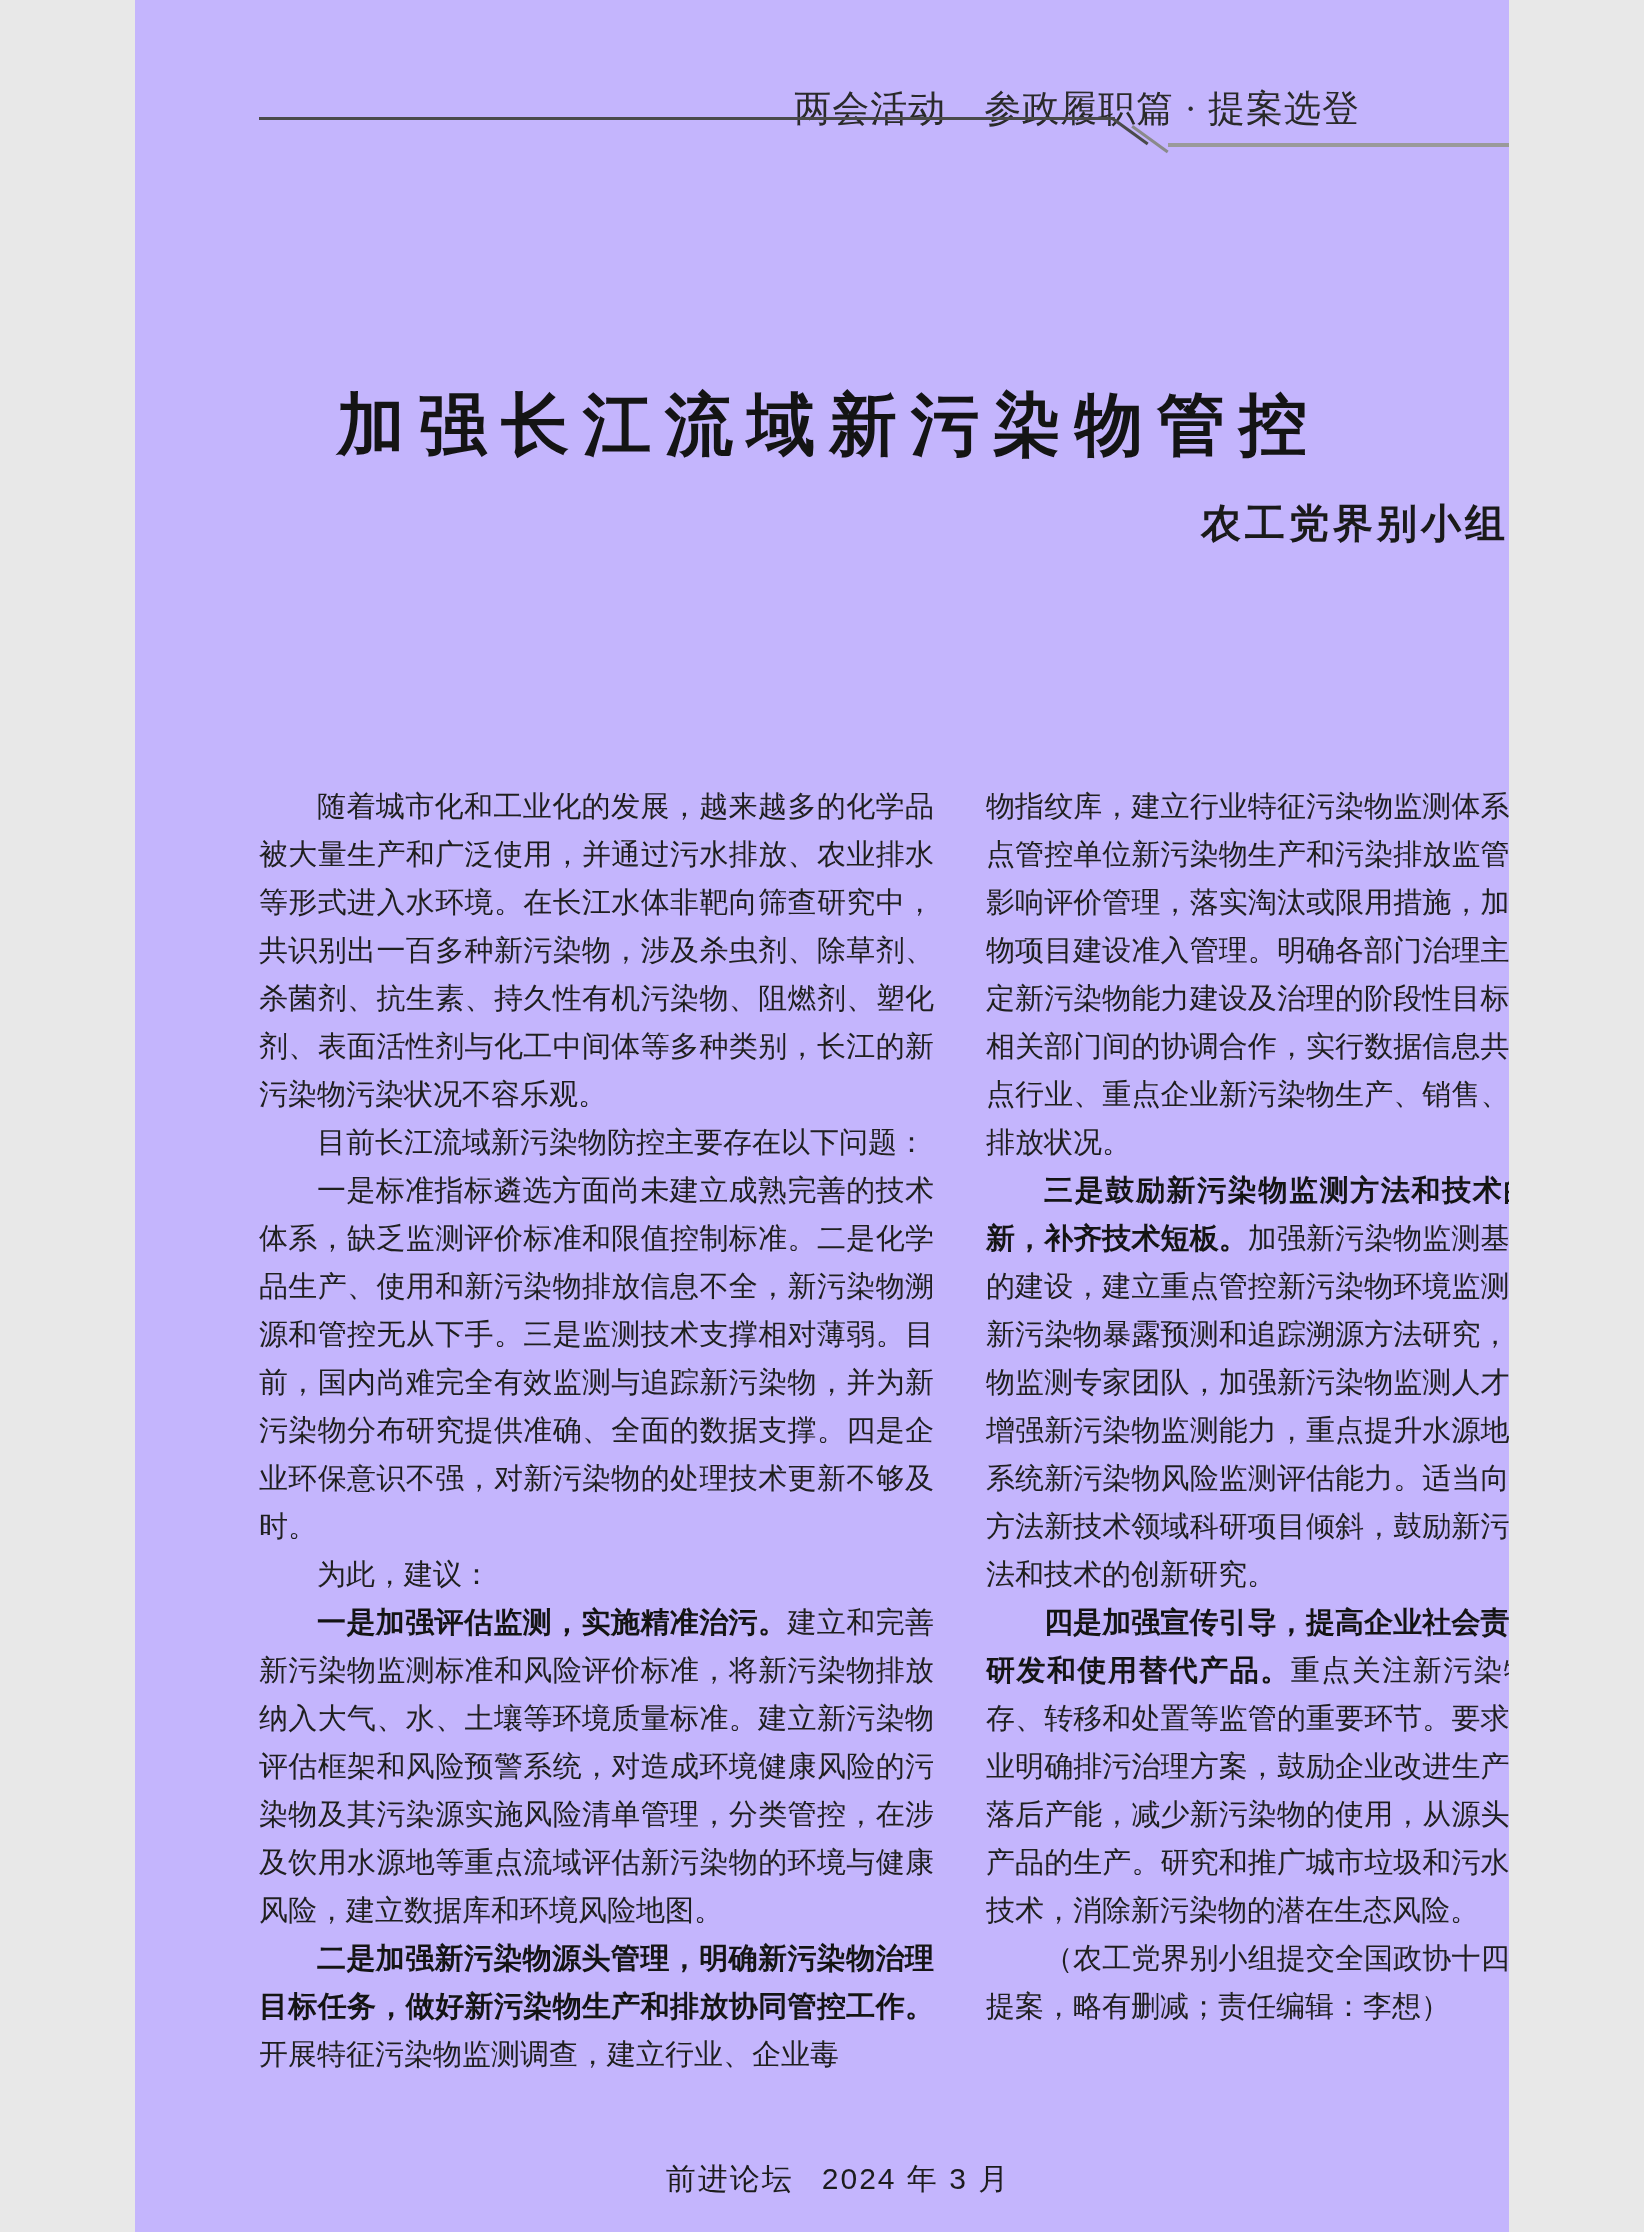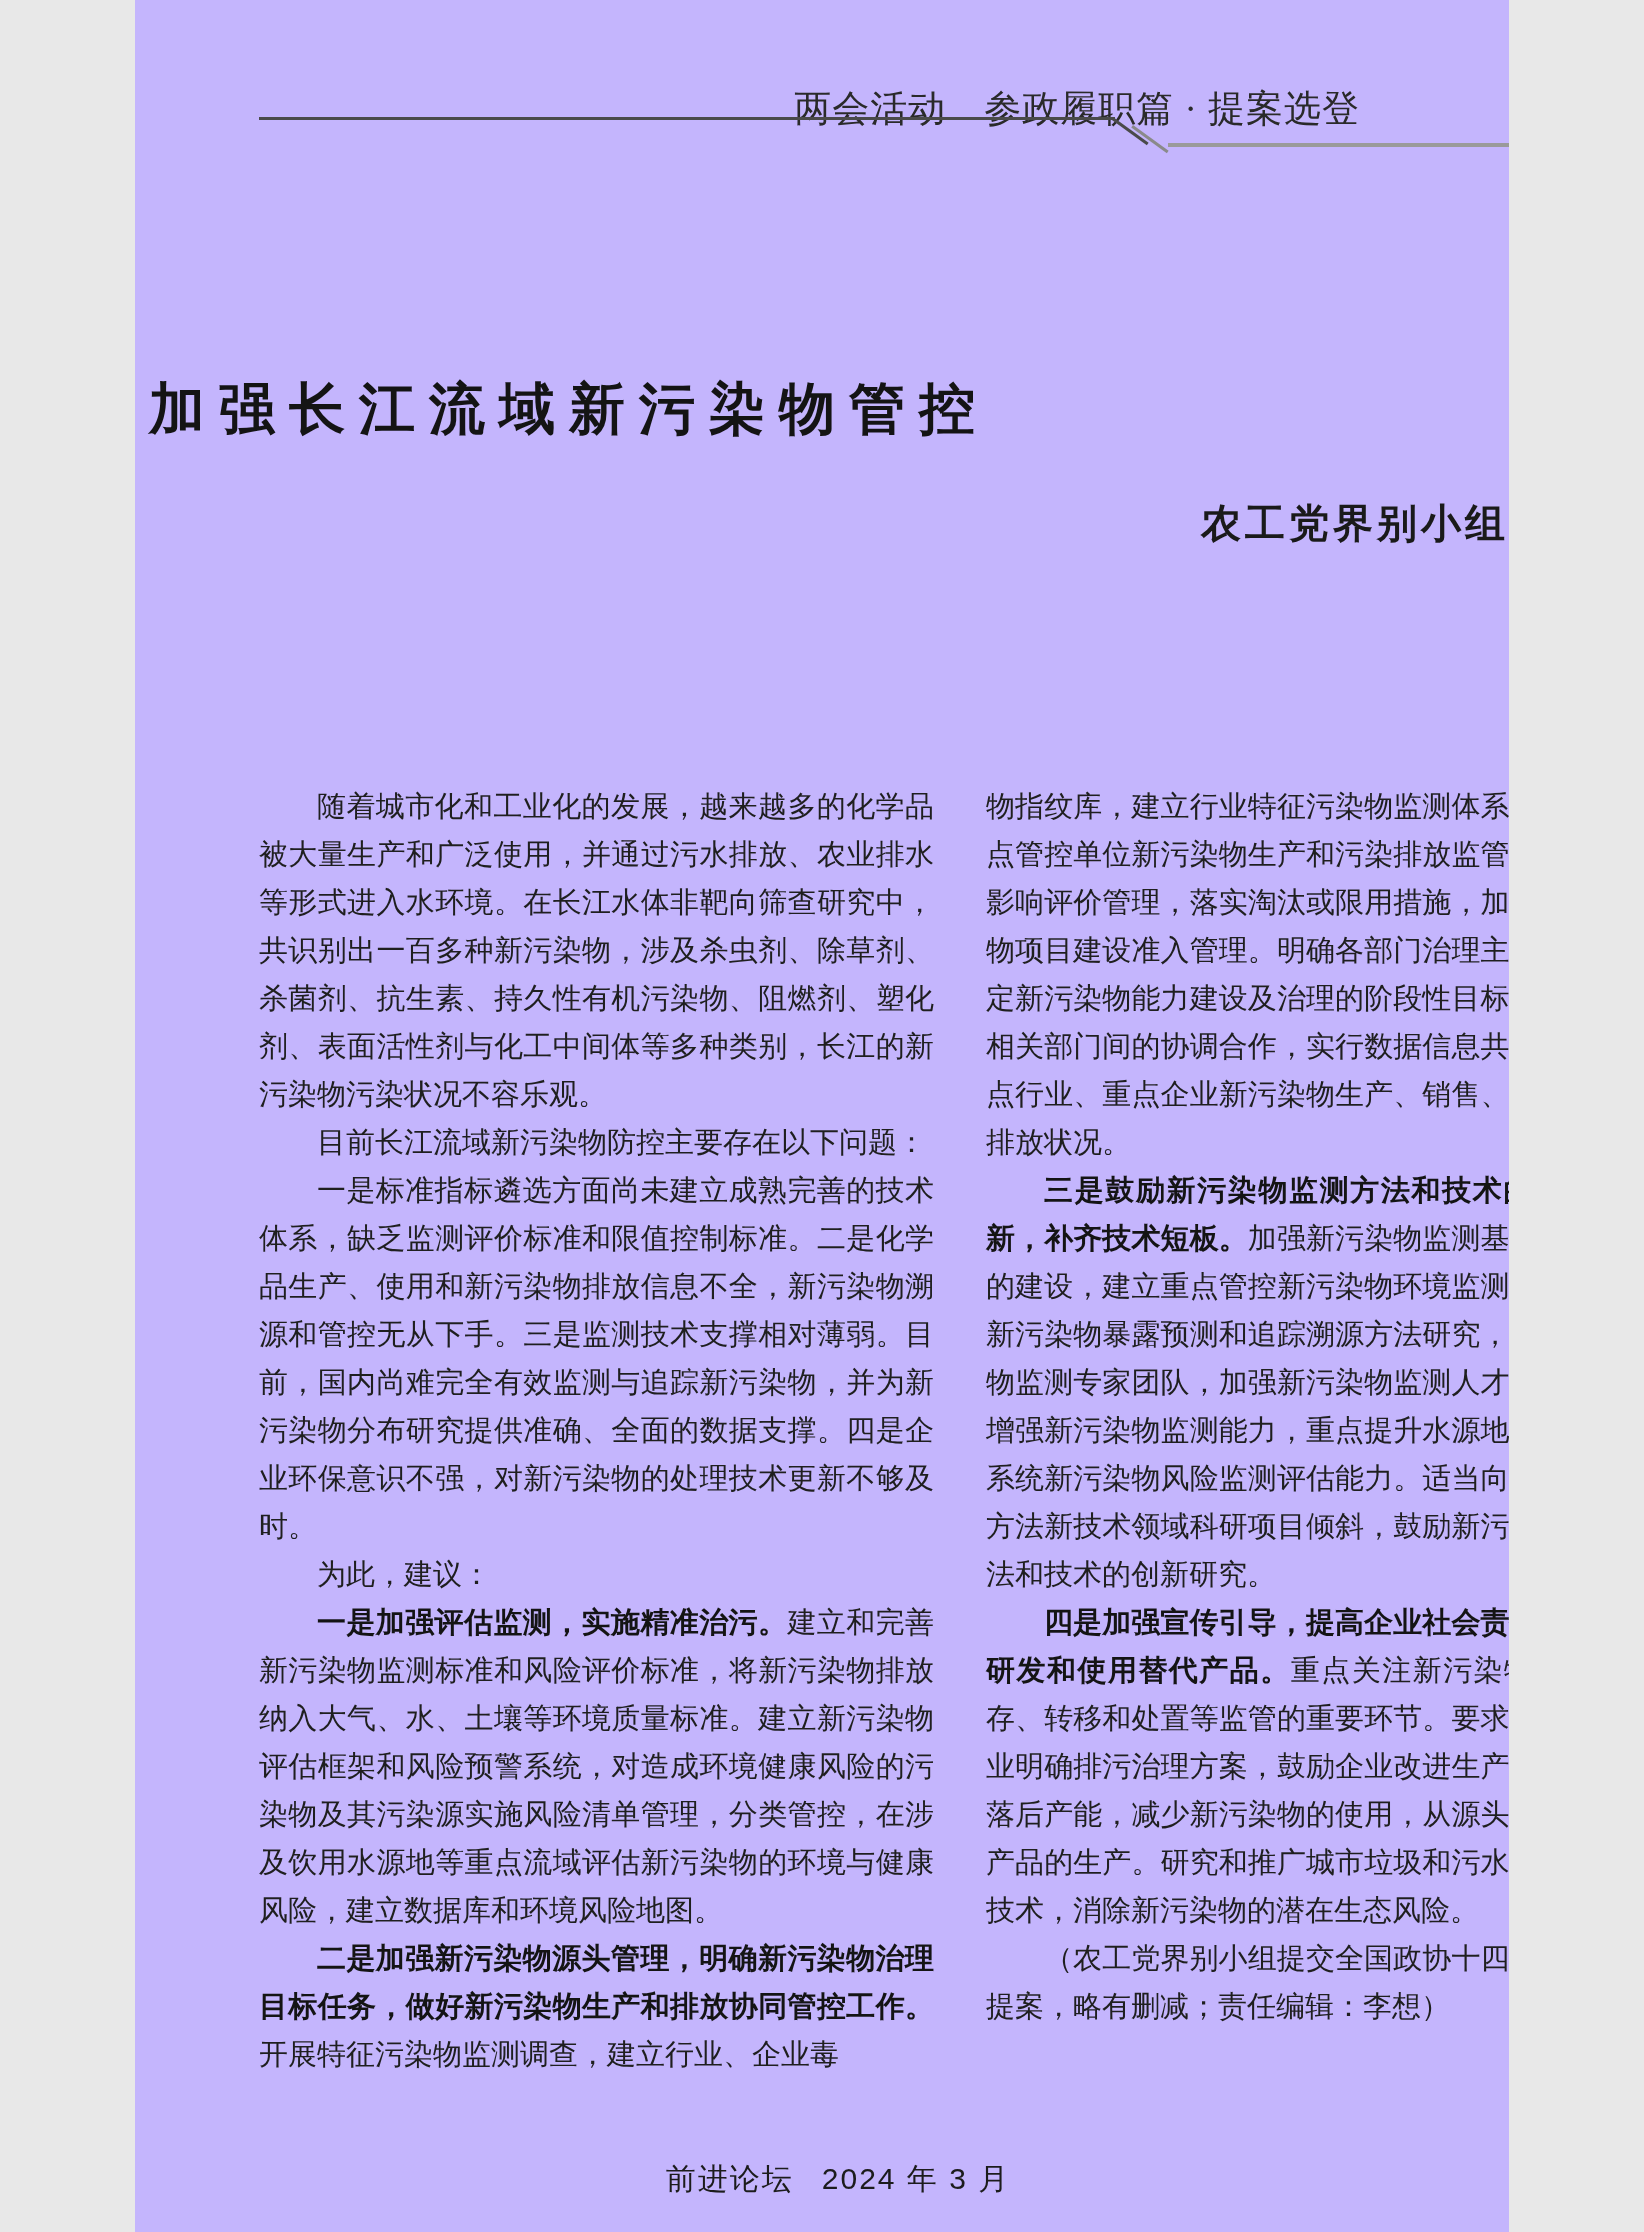--- a/index.html
+++ b/index.html
@@ -81,24 +81,24 @@
     height: 4px;
     background: #9a9a9a;
   }
 
   
   .title {
     position: absolute;
     top: 334px;
     left: 0;
     width: 100%;
-    text-align: left;
+    text-align: center;
     font-family: "Liberation Sans", "DejaVu Sans", sans-serif;
     font-weight: bold;
-    font-size: 56px;
+    font-size: 68px;
     letter-spacing: 14px;
     text-indent: 14px;
     color: #141414;
     white-space: nowrap;
   }
   .author {
     position: absolute;
     top: 496px;
     left: 0;
     width: 100%;

